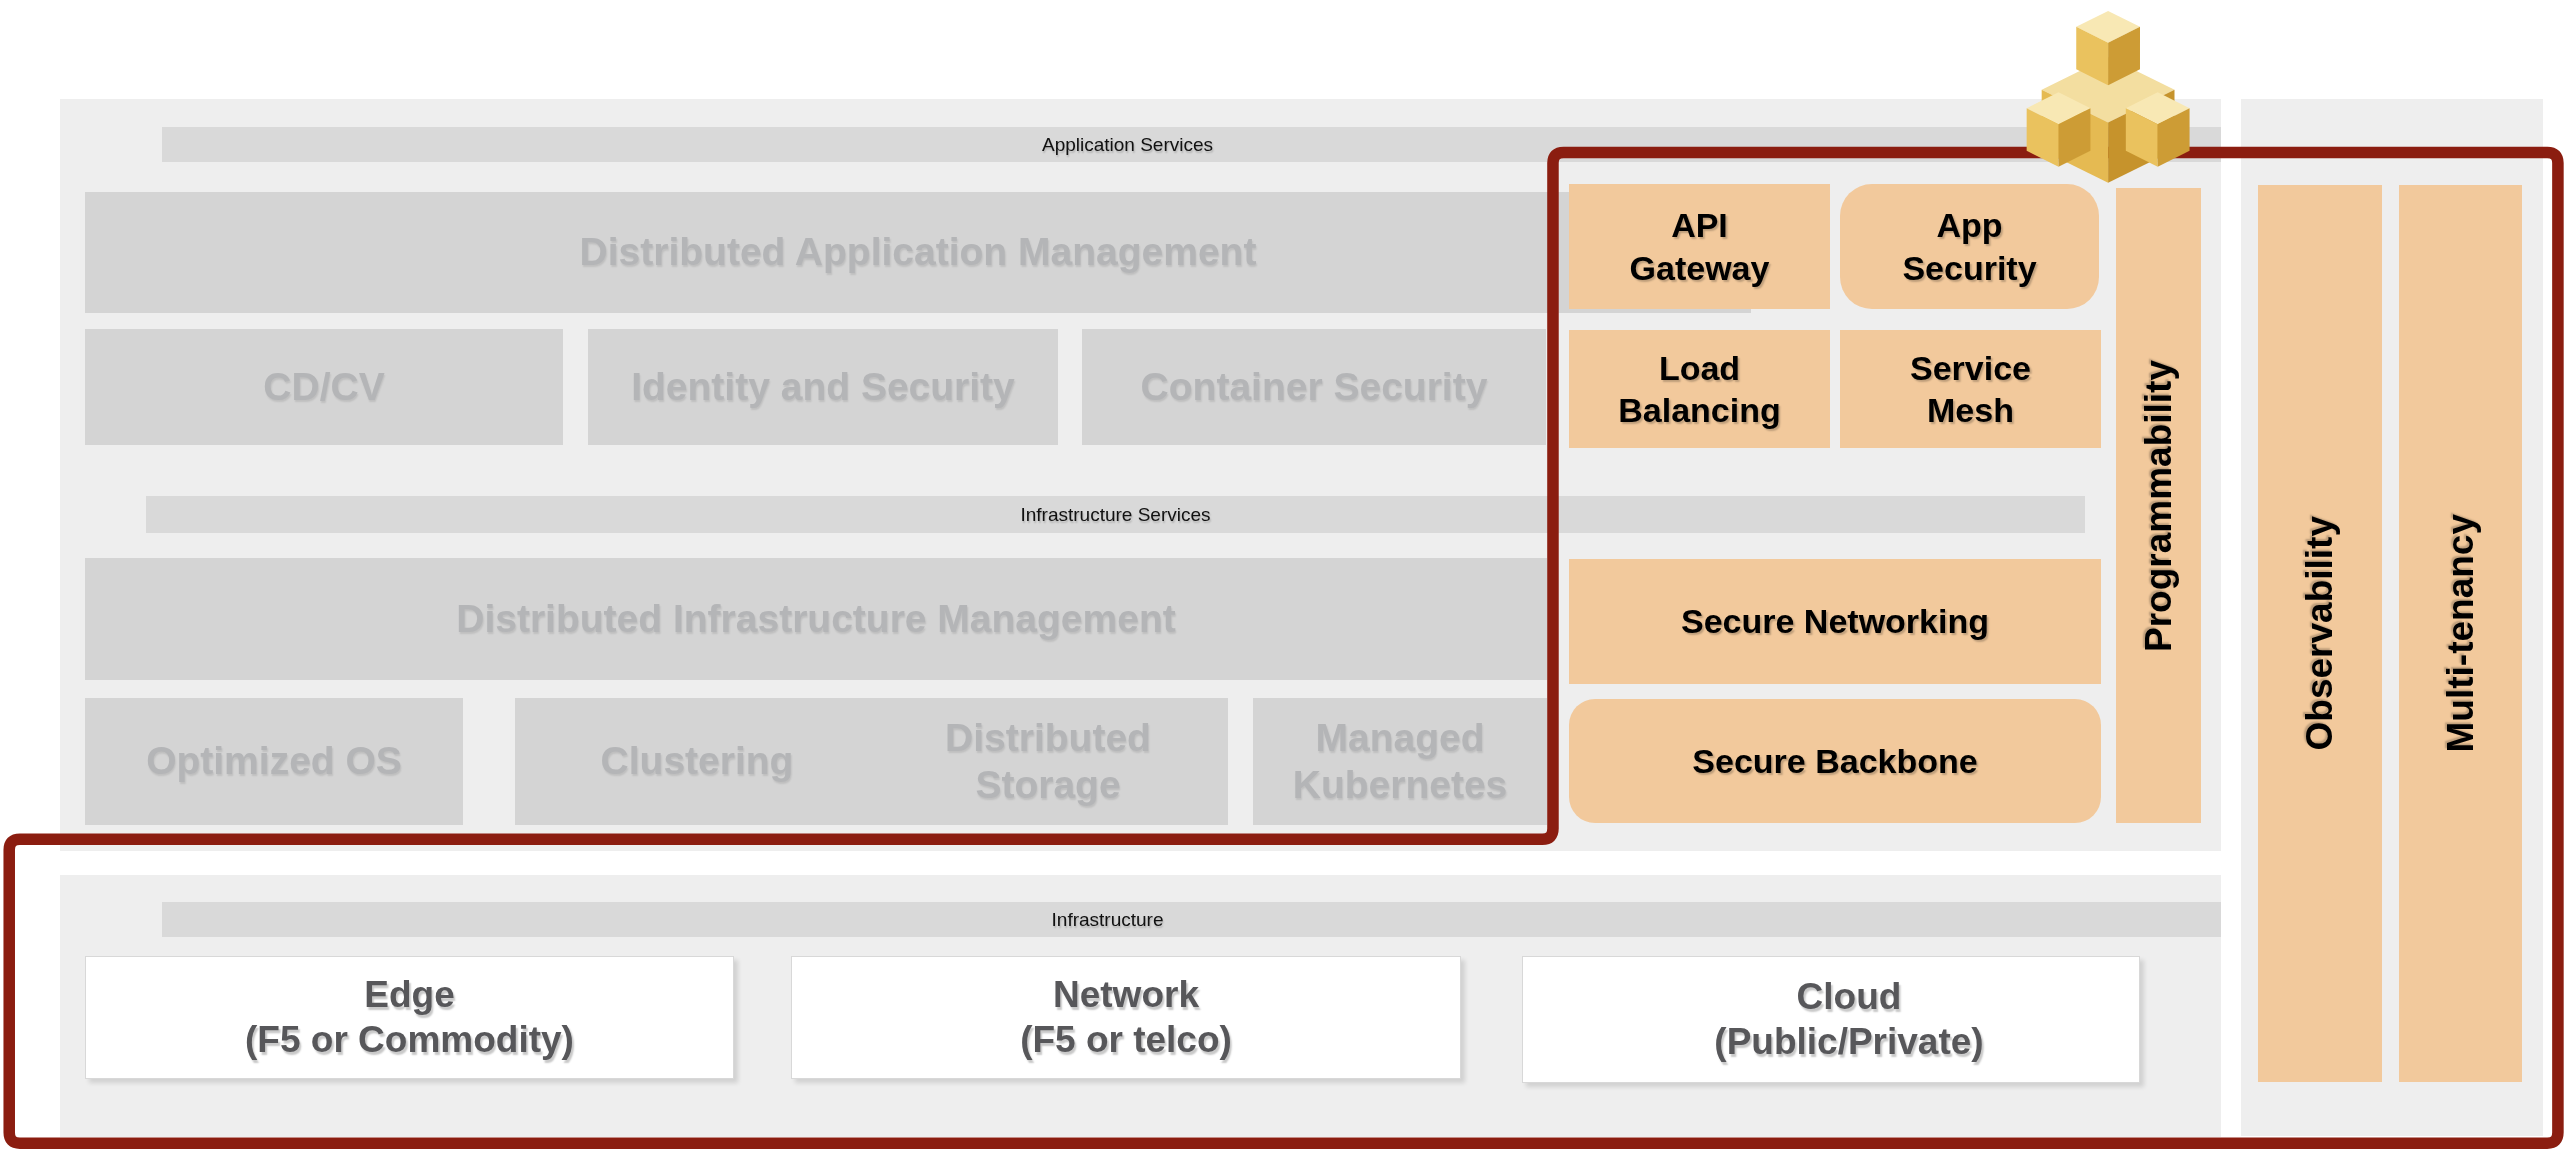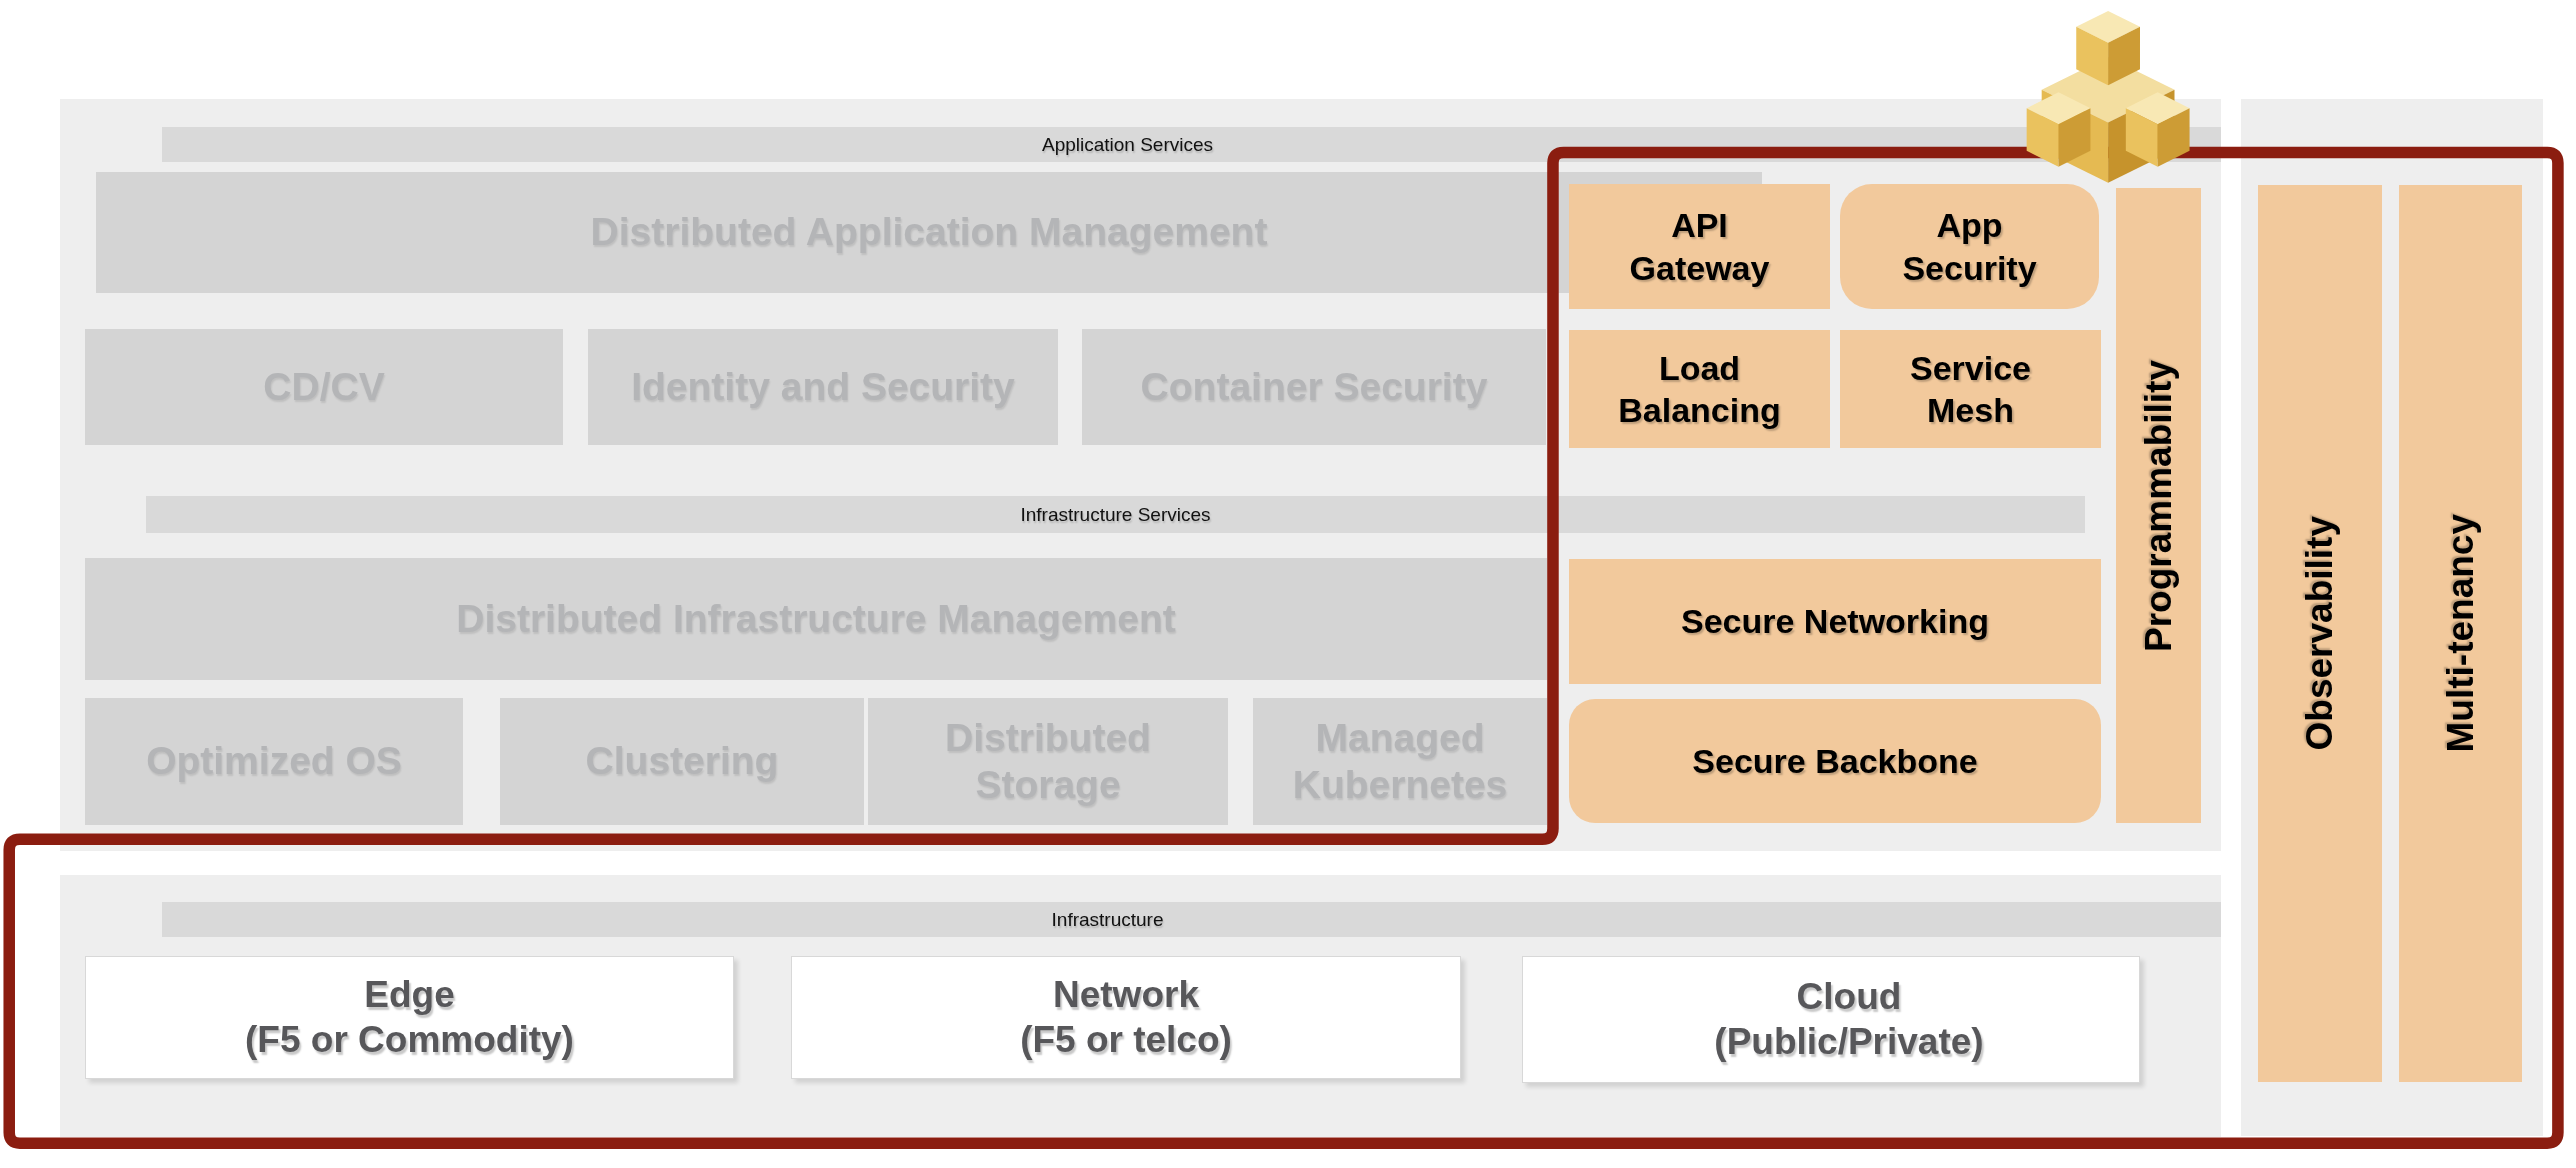--- a/index.html
+++ b/index.html
@@ -42,27 +42,27 @@
   .bar-infra { left: 162px; top: 902px; width: 2059px; height: 35px; }
   .bar-infra span { left: -84px; }
 
   .gbox {
     position: absolute; background: var(--gray-box-bg);
     display: flex; align-items: center; justify-content: center; text-align: center;
     color: var(--gray-box-text); font-size: 39px; font-weight: 700;
     line-height: 1.18; white-space: pre-line;
     text-shadow: 0.9px 1.8px 1.8px rgba(0,0,0,0.10);
   }
-  .g-dam { left: 85px;   top: 172px; width: 1666px; height: 121px; margin-left: 11px; }
+  .g-dam { left: 85px;   top: 192px; width: 1666px; height: 121px; }
   .g-cd  { left: 85px;   top: 329px; width: 478px;  height: 116px; }
   .g-ids { left: 588px;  top: 329px; width: 470px;  height: 116px; }
   .g-cs  { left: 1082px; top: 329px; width: 464px;  height: 116px; }
   .g-dim { left: 85px;   top: 558px; width: 1462px; height: 122px; }
   .g-oos { left: 85px;   top: 698px; width: 378px;  height: 127px; }
-  .g-clu { left: 500px;  top: 698px; width: 364px;  height: 127px; }
+  .g-clu { left: 515px;  top: 698px; width: 364px;  height: 127px; }
   .g-ds  { left: 868px;  top: 698px; width: 360px;  height: 127px; }
   .g-mk  { left: 1253px; top: 698px; width: 294px;  height: 127px; }
 
   .obox {
     position: absolute; background: var(--orange-box-bg);
     display: flex; align-items: center; justify-content: center; text-align: center;
     color: #000; font-size: 34px; font-weight: 700;
     line-height: 1.25; white-space: pre-line;
     text-shadow: 1.8px 1.8px 1.8px rgba(0,0,0,0.22);
   }

